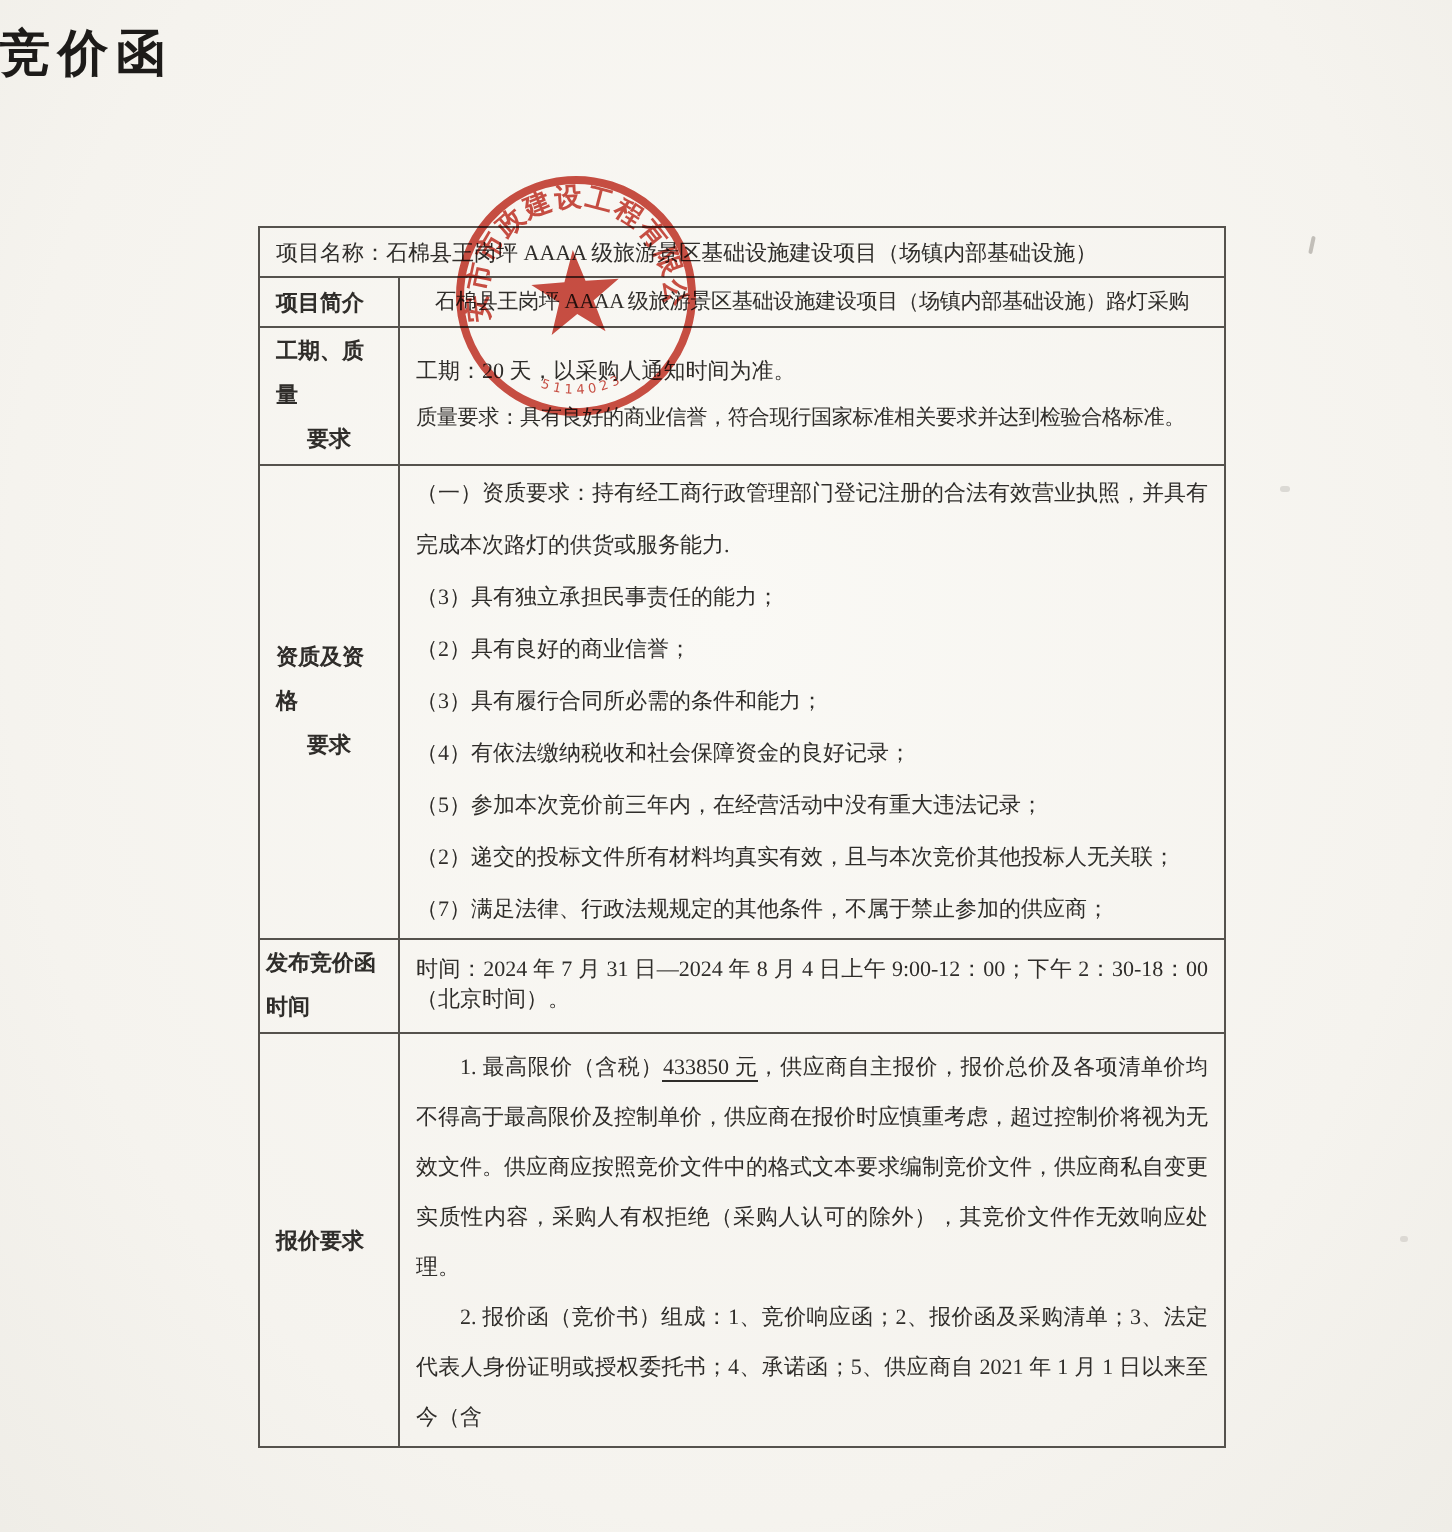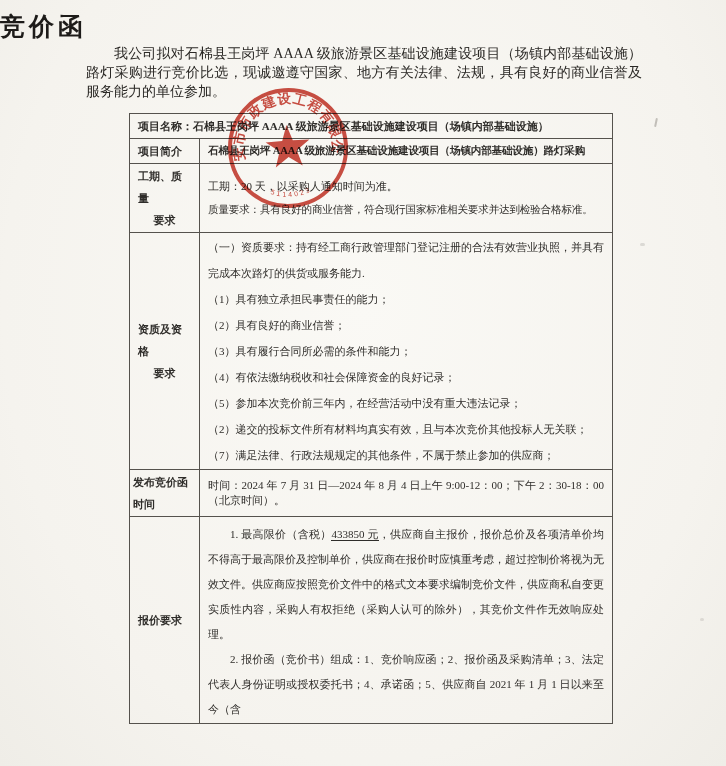--- a/index.html
+++ b/index.html
@@ -23,21 +23,21 @@
     position:absolute;left:129px;top:113px;width:483px;
     border-collapse:collapse;table-layout:fixed;
     font-size:11px;color:#2f2d2a;
   }
   table.doc td{
     border:1px solid #55524d;vertical-align:middle;
     padding:1px 8px;overflow:hidden;
   }
   td.lbl{font-weight:bold;padding:1px 5px;}
   td.lbl .l2{text-align:center;}
-  .b{font-weight:bold;}
+  .b{font-weight:normal;text-align:center;}
   .nw{white-space:nowrap;}
   .fit{font-size:10.6px;letter-spacing:-0.2px;white-space:nowrap;}
   .lines p{margin:0;line-height:26px;text-align:justify;}
   .lines2 p{margin:0;line-height:23px;}
   .tight p{margin:0;line-height:15px;}
   .q p{margin:0;line-height:25px;text-align:justify;text-indent:2em;}
   .lbl p{margin:0;line-height:22px;}
   .u{border-bottom:1px solid #2f2d2a;}
   
   .stamp{
@@ -50,21 +50,20 @@
   .s2{left:640px;top:243px;width:5px;height:3px;opacity:.5;}
   .s3{left:700px;top:618px;width:4px;height:3px;opacity:.45;}
 </style>
 </head>
 <body>
 
 <div class="page">
 
   <div class="doc-title">竞价函</div>
 
-  <div class="intro">我公司拟对石棉县王岗坪 AAAA 级旅游景区基础设施建设项目（场镇内部基础设施）路灯采购进行竞价比选，现诚邀遵守国家、地方有关法律、法规，具有良好的商业信誉及服务能力的单位参加。</div>
 
   <table class="doc">
     <colgroup>
       <col style="width:70px">
         <col style="width:18px">
         <col style="width:116px">
         <col style="width:80px">
         <col style="width:199px">
     </colgroup>
     <tbody>
@@ -87,21 +86,21 @@
         <p class="fit">质量要求：具有良好的商业信誉，符合现行国家标准相关要求并达到检验合格标准。</p>
       </td>
     </tr>
     <tr style="height:232px">
       <td class="lbl">
         <p>资质及资格</p>
         <p class="l2">要求</p>
       </td>
       <td colspan="4" class="lines">
         <p>（一）资质要求：持有经工商行政管理部门登记注册的合法有效营业执照，并具有完成本次路灯的供货或服务能力.</p>
-        <p>（1）具有独立承担民事责任的能力；</p>
+        <p>（3）具有独立承担民事责任的能力；</p>
         <p>（2）具有良好的商业信誉；</p>
         <p>（3）具有履行合同所必需的条件和能力；</p>
         <p>（4）有依法缴纳税收和社会保障资金的良好记录；</p>
         <p>（5）参加本次竞价前三年内，在经营活动中没有重大违法记录；</p>
         <p>（2）递交的投标文件所有材料均真实有效，且与本次竞价其他投标人无关联；</p>
         <p>（7）满足法律、行政法规规定的其他条件，不属于禁止参加的供应商；</p>
       </td>
     </tr>
     <tr style="height:30px">
       <td class="lbl tight" style="padding:1px 3px;">

